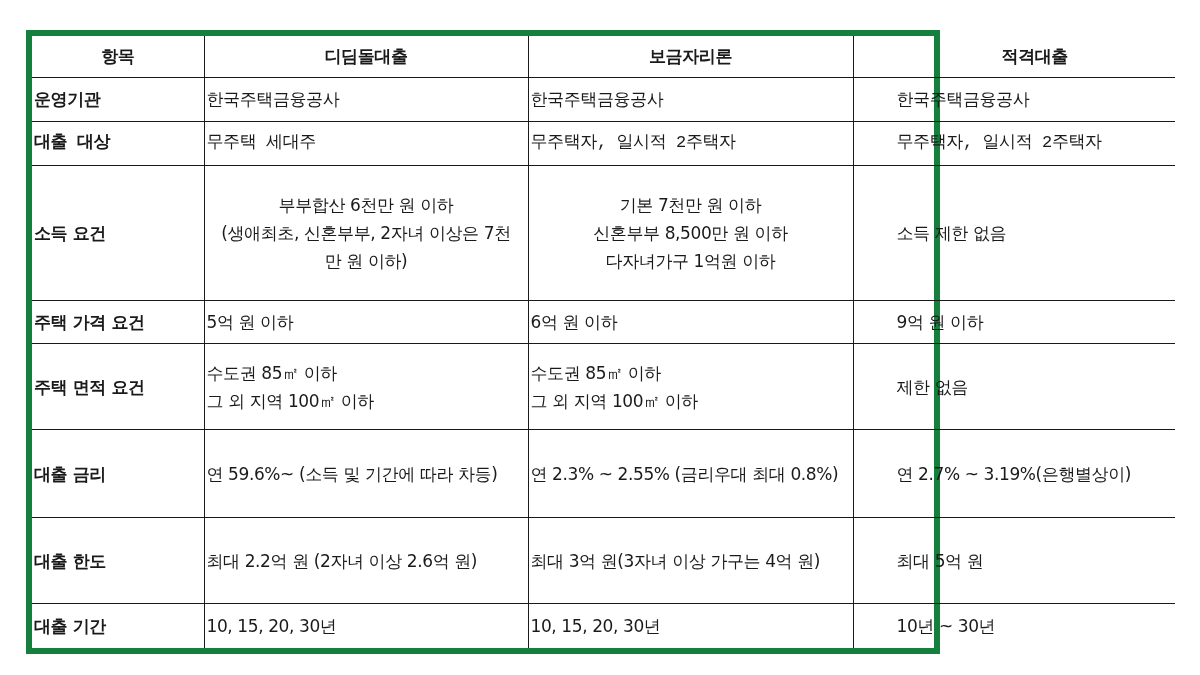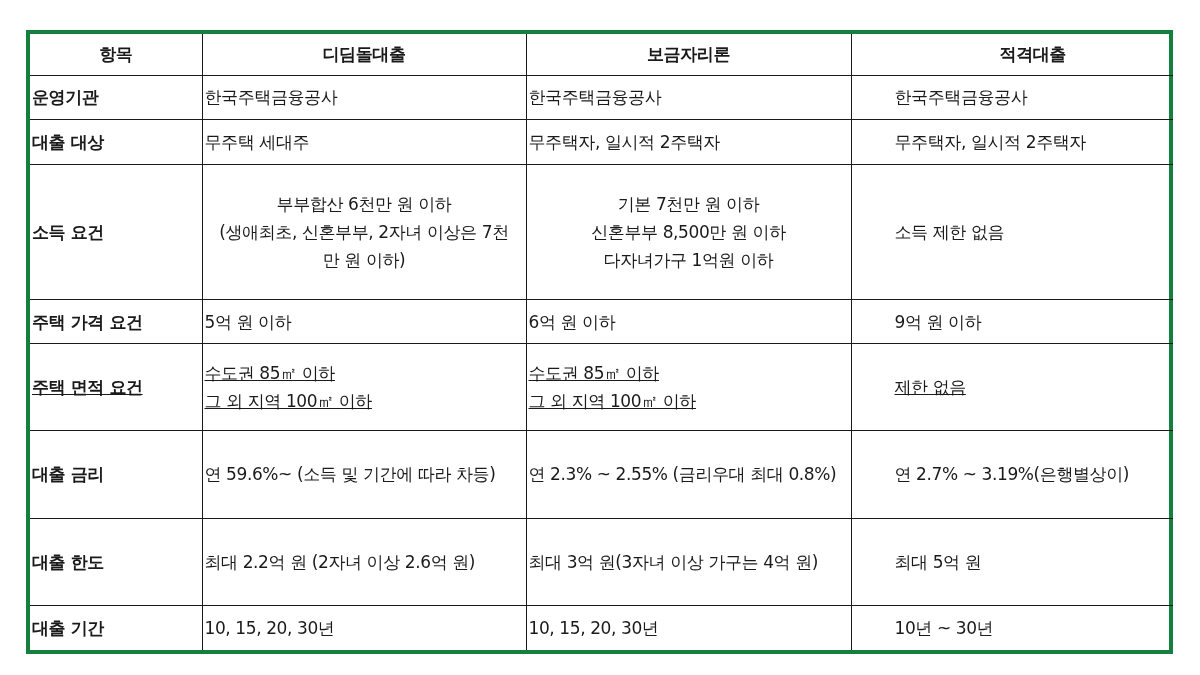--- a/index.html
+++ b/index.html
@@ -12,23 +12,23 @@
       height: 675px;
       position: relative;
       font-family: "DejaVu Sans", "Liberation Sans", sans-serif;
       color: #1a1a1a;
       overflow: hidden;
     }
     .table-wrap {
       position: absolute;
       left: 26px;
       top: 30px;
-      width: 1147px;
+      width: 914px;
       height: 624px;
-      border: 4px solid #15803d;
+      border: 6px solid #15803d;
       box-sizing: border-box;
     }
     table {
       border-collapse: collapse;
       width: 100%;
       height: 100%;
       table-layout: fixed;
     }
     td, th {
       border: 1.5px solid #1a1a1a;
@@ -84,21 +84,21 @@
           <td>
             <span class="line">한국주택금융공사</span>
           </td>
           <td>
             <span class="line">한국주택금융공사</span>
           </td>
           <td>
             <span class="line">한국주택금융공사</span>
           </td>
         </tr>
-        <tr style="height: 42px;">
+        <tr style="height: 42px; font-family: Liberation Mono, monospace;">
           <td class="label">대출 대상</td>
           <td>
             <span class="line">무주택 세대주</span>
           </td>
           <td>
             <span class="line">무주택자, 일시적 2주택자</span>
           </td>
           <td>
             <span class="line">무주택자, 일시적 2주택자</span>
           </td>
@@ -124,21 +124,21 @@
           <td>
             <span class="line">5억 원 이하</span>
           </td>
           <td>
             <span class="line">6억 원 이하</span>
           </td>
           <td>
             <span class="line">9억 원 이하</span>
           </td>
         </tr>
-        <tr style="height: 82px; text-decoration: underline;">
+        <tr style="height: 82px;">
           <td class="label">주택 면적 요건</td>
           <td>
             <span class="line">수도권 85㎡ 이하</span>
             <span class="line">그 외 지역 100㎡ 이하</span>
           </td>
           <td>
             <span class="line">수도권 85㎡ 이하</span>
             <span class="line">그 외 지역 100㎡ 이하</span>
           </td>
           <td>

